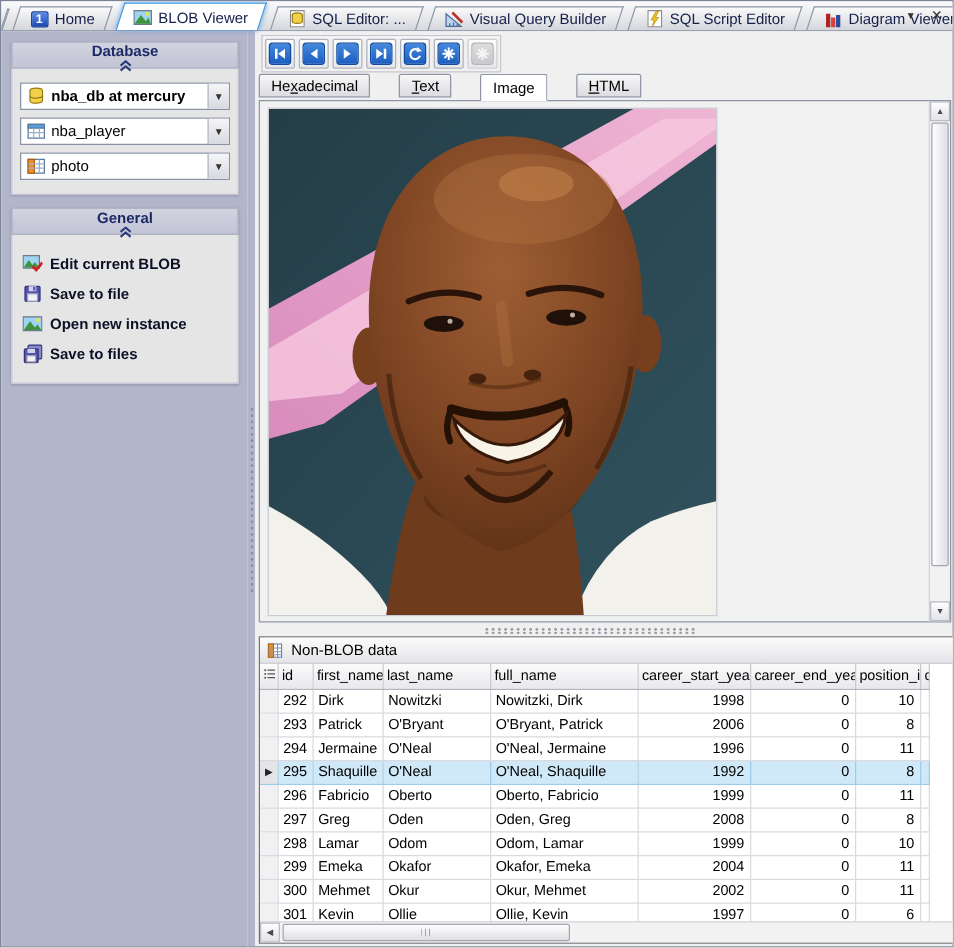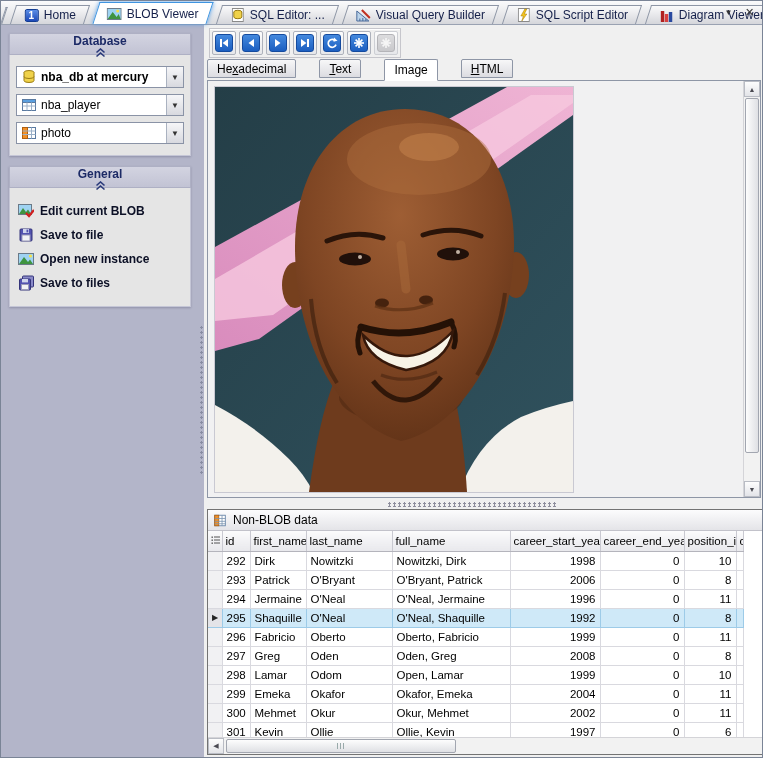--- a/index.html
+++ b/index.html
@@ -574,21 +574,21 @@
               <td class="c-career_start_year">2008</td>
               <td class="c-career_end_year">0</td>
               <td class="c-position_id">8</td>
               <td class="c-co"></td>
             </tr>
             <tr>
               <td class="c-ind"></td>
               <td class="c-id">298</td>
               <td class="c-first_name">Lamar</td>
               <td class="c-last_name">Odom</td>
-              <td class="c-full_name">Open, Lamar</td>
+              <td class="c-full_name">Odom, Lamar</td>
               <td class="c-career_start_year">1999</td>
               <td class="c-career_end_year">0</td>
               <td class="c-position_id">10</td>
               <td class="c-co"></td>
             </tr>
             <tr>
               <td class="c-ind"></td>
               <td class="c-id">299</td>
               <td class="c-first_name">Emeka</td>
               <td class="c-last_name">Okafor</td>

